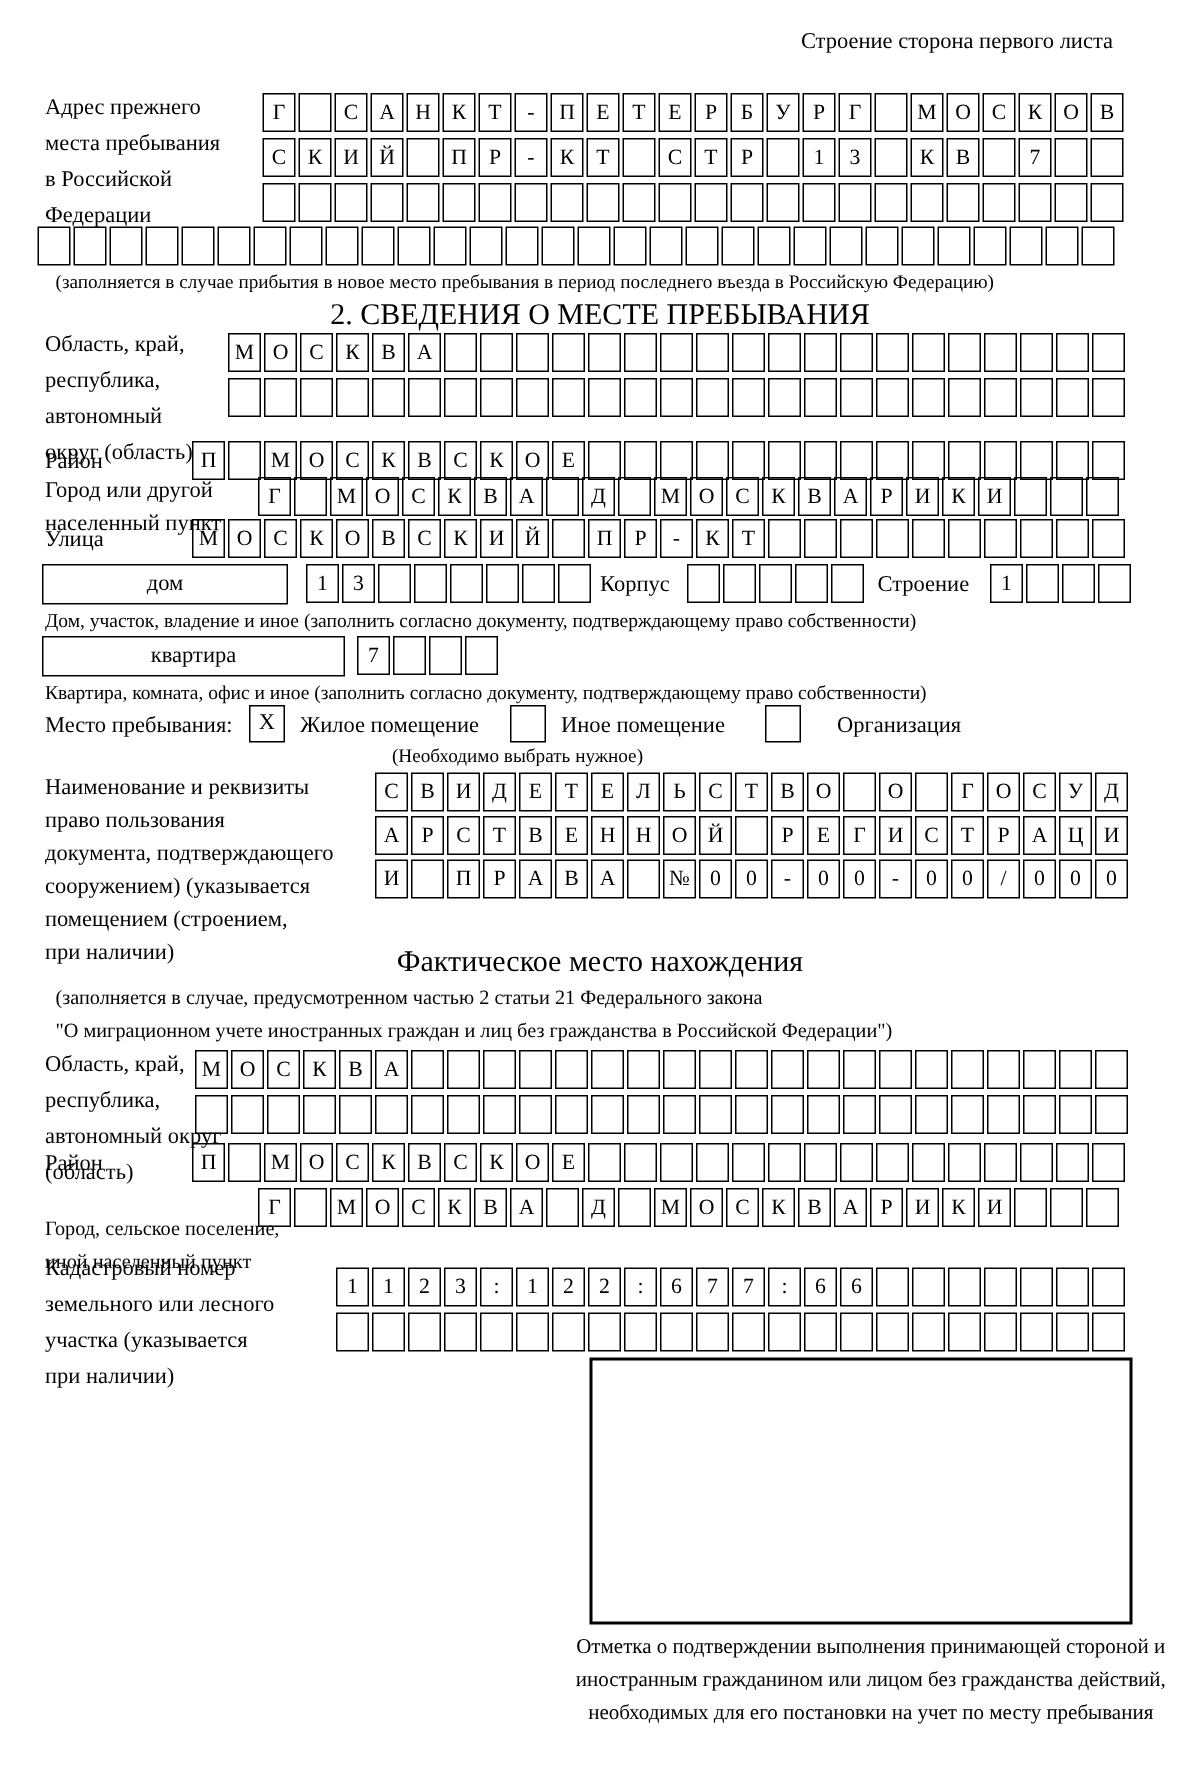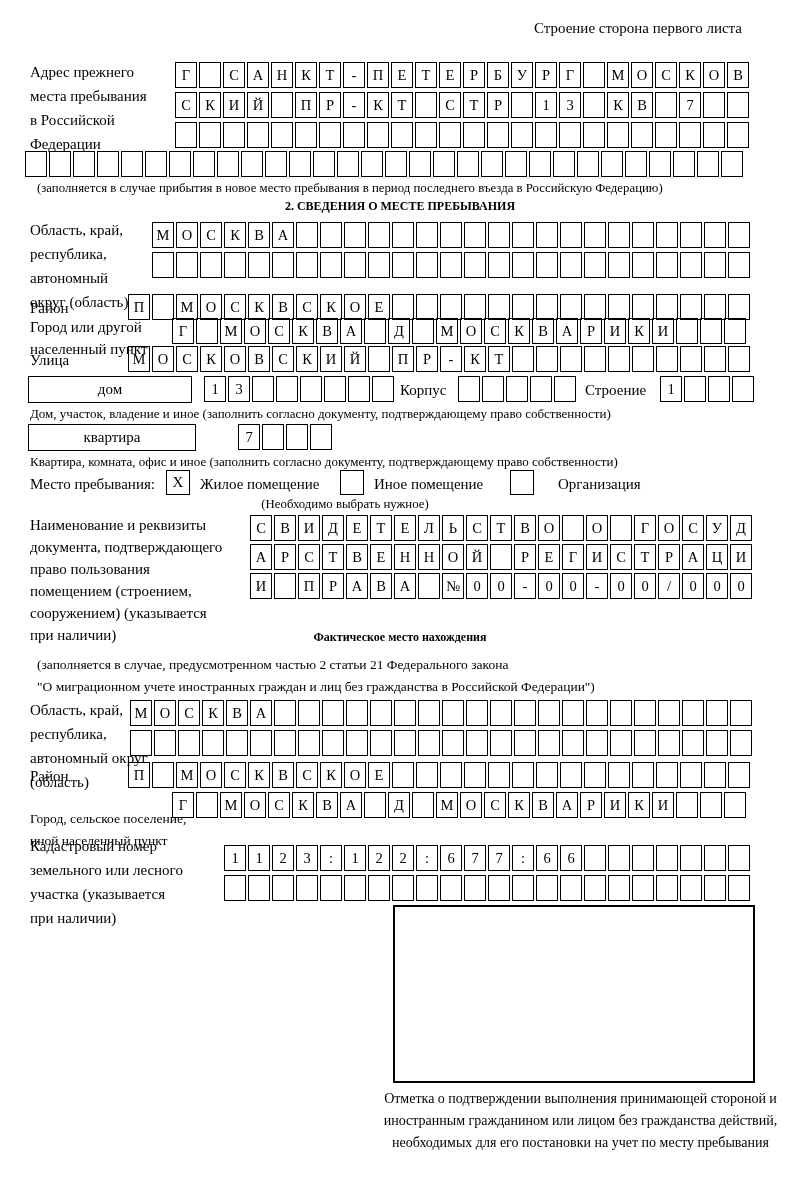--- a/index.html
+++ b/index.html
@@ -13,21 +13,21 @@
   .lbl2 { font-size:15px; line-height:22px; }
   .lbl-cond { font-size:13.5px; line-height:22px; }
   .crow { position:absolute; display:flex; gap:2px; }
   .cell {
     flex:0 0 22px; width:22px; height:26px; border:1.6px solid #000;
     display:flex; align-items:center; justify-content:center;
     font-size:14.5px; font-weight:normal;
   }
   .note { position:absolute; left:37px; width:760px; text-align:left; font-size:12.8px; }
   .snote { position:absolute; font-size:13px; }
-  .title { position:absolute; left:0; width:800px; text-align:center; font-weight:bold; font-size:12px; }
+  .title { position:absolute; left:0; width:800px; text-align:center; font-weight:normal; font-size:20px; }
   .fieldbox {
     position:absolute; height:27px; border:1.6px solid #000;
     display:flex; align-items:center; justify-content:center; font-size:15px;
   }
   .chk {
     position:absolute; width:24px; height:25px; border:1.6px solid #000;
     display:flex; align-items:center; justify-content:center; font-size:15px;
   }
   .stamp-box { position:absolute; border:2px solid #000; background:#fff; }
   .caption { position:absolute; text-align:center; font-size:14px; line-height:22px; }
@@ -333,44 +333,44 @@
     </div>
   <div class="abs lbl" style="left:585px; top:378px;">Строение</div>
   <div class="crow" style="left:660px; top:376px;">
       <div class="cell">1</div>
       <div class="cell"></div>
       <div class="cell"></div>
       <div class="cell"></div>
     </div>
   <div class="snote" style="left:30px; top:406px;">Дом, участок, владение и иное (заполнить согласно документу, подтверждающему право собственности)</div>
 
-  <div class="fieldbox" style="left:28px; top:424px; width:168px;">квартира</div>
+  <div class="fieldbox" style="left:28px; top:424px; width:202px;">квартира</div>
   <div class="crow" style="left:238px; top:424px;">
       <div class="cell">7</div>
       <div class="cell"></div>
       <div class="cell"></div>
       <div class="cell"></div>
     </div>
   <div class="snote" style="left:30px; top:454px;">Квартира, комната, офис и иное (заполнить согласно документу, подтверждающему право собственности)</div>
 
   <div class="abs lbl" style="left:30px; top:472px;">Место пребывания:</div>
   <div class="chk" style="left:166px; top:470px;">X</div>
   <div class="abs lbl" style="left:200px; top:472px;">Жилое помещение</div>
   <div class="chk" style="left:340px; top:470px;"></div>
   <div class="abs lbl" style="left:374px; top:472px;">Иное помещение</div>
   <div class="chk" style="left:510px; top:470px;"></div>
   <div class="abs lbl" style="left:558px; top:472px;">Организация</div>
   <div class="snote" style="left:230px; top:497px; width:230px; text-align:center; font-size:12.8px;">(Необходимо выбрать нужное)</div>
 
   <div class="abs lbl2" style="left:30px; top:514px; width:218px;">
     <div>Наименование и реквизиты</div>
+    <div>право пользования</div>
     <div>документа, подтверждающего</div>
-    <div>право пользования</div>
+    <div>сооружением) (указывается</div>
     <div>помещением (строением,</div>
-    <div>сооружением) (указывается</div>
     <div>при наличии)</div>
   </div>
   <div class="crow" style="left:250px; top:515px;">
       <div class="cell">С</div>
       <div class="cell">В</div>
       <div class="cell">И</div>
       <div class="cell">Д</div>
       <div class="cell">Е</div>
       <div class="cell">Т</div>
       <div class="cell">Е</div>

